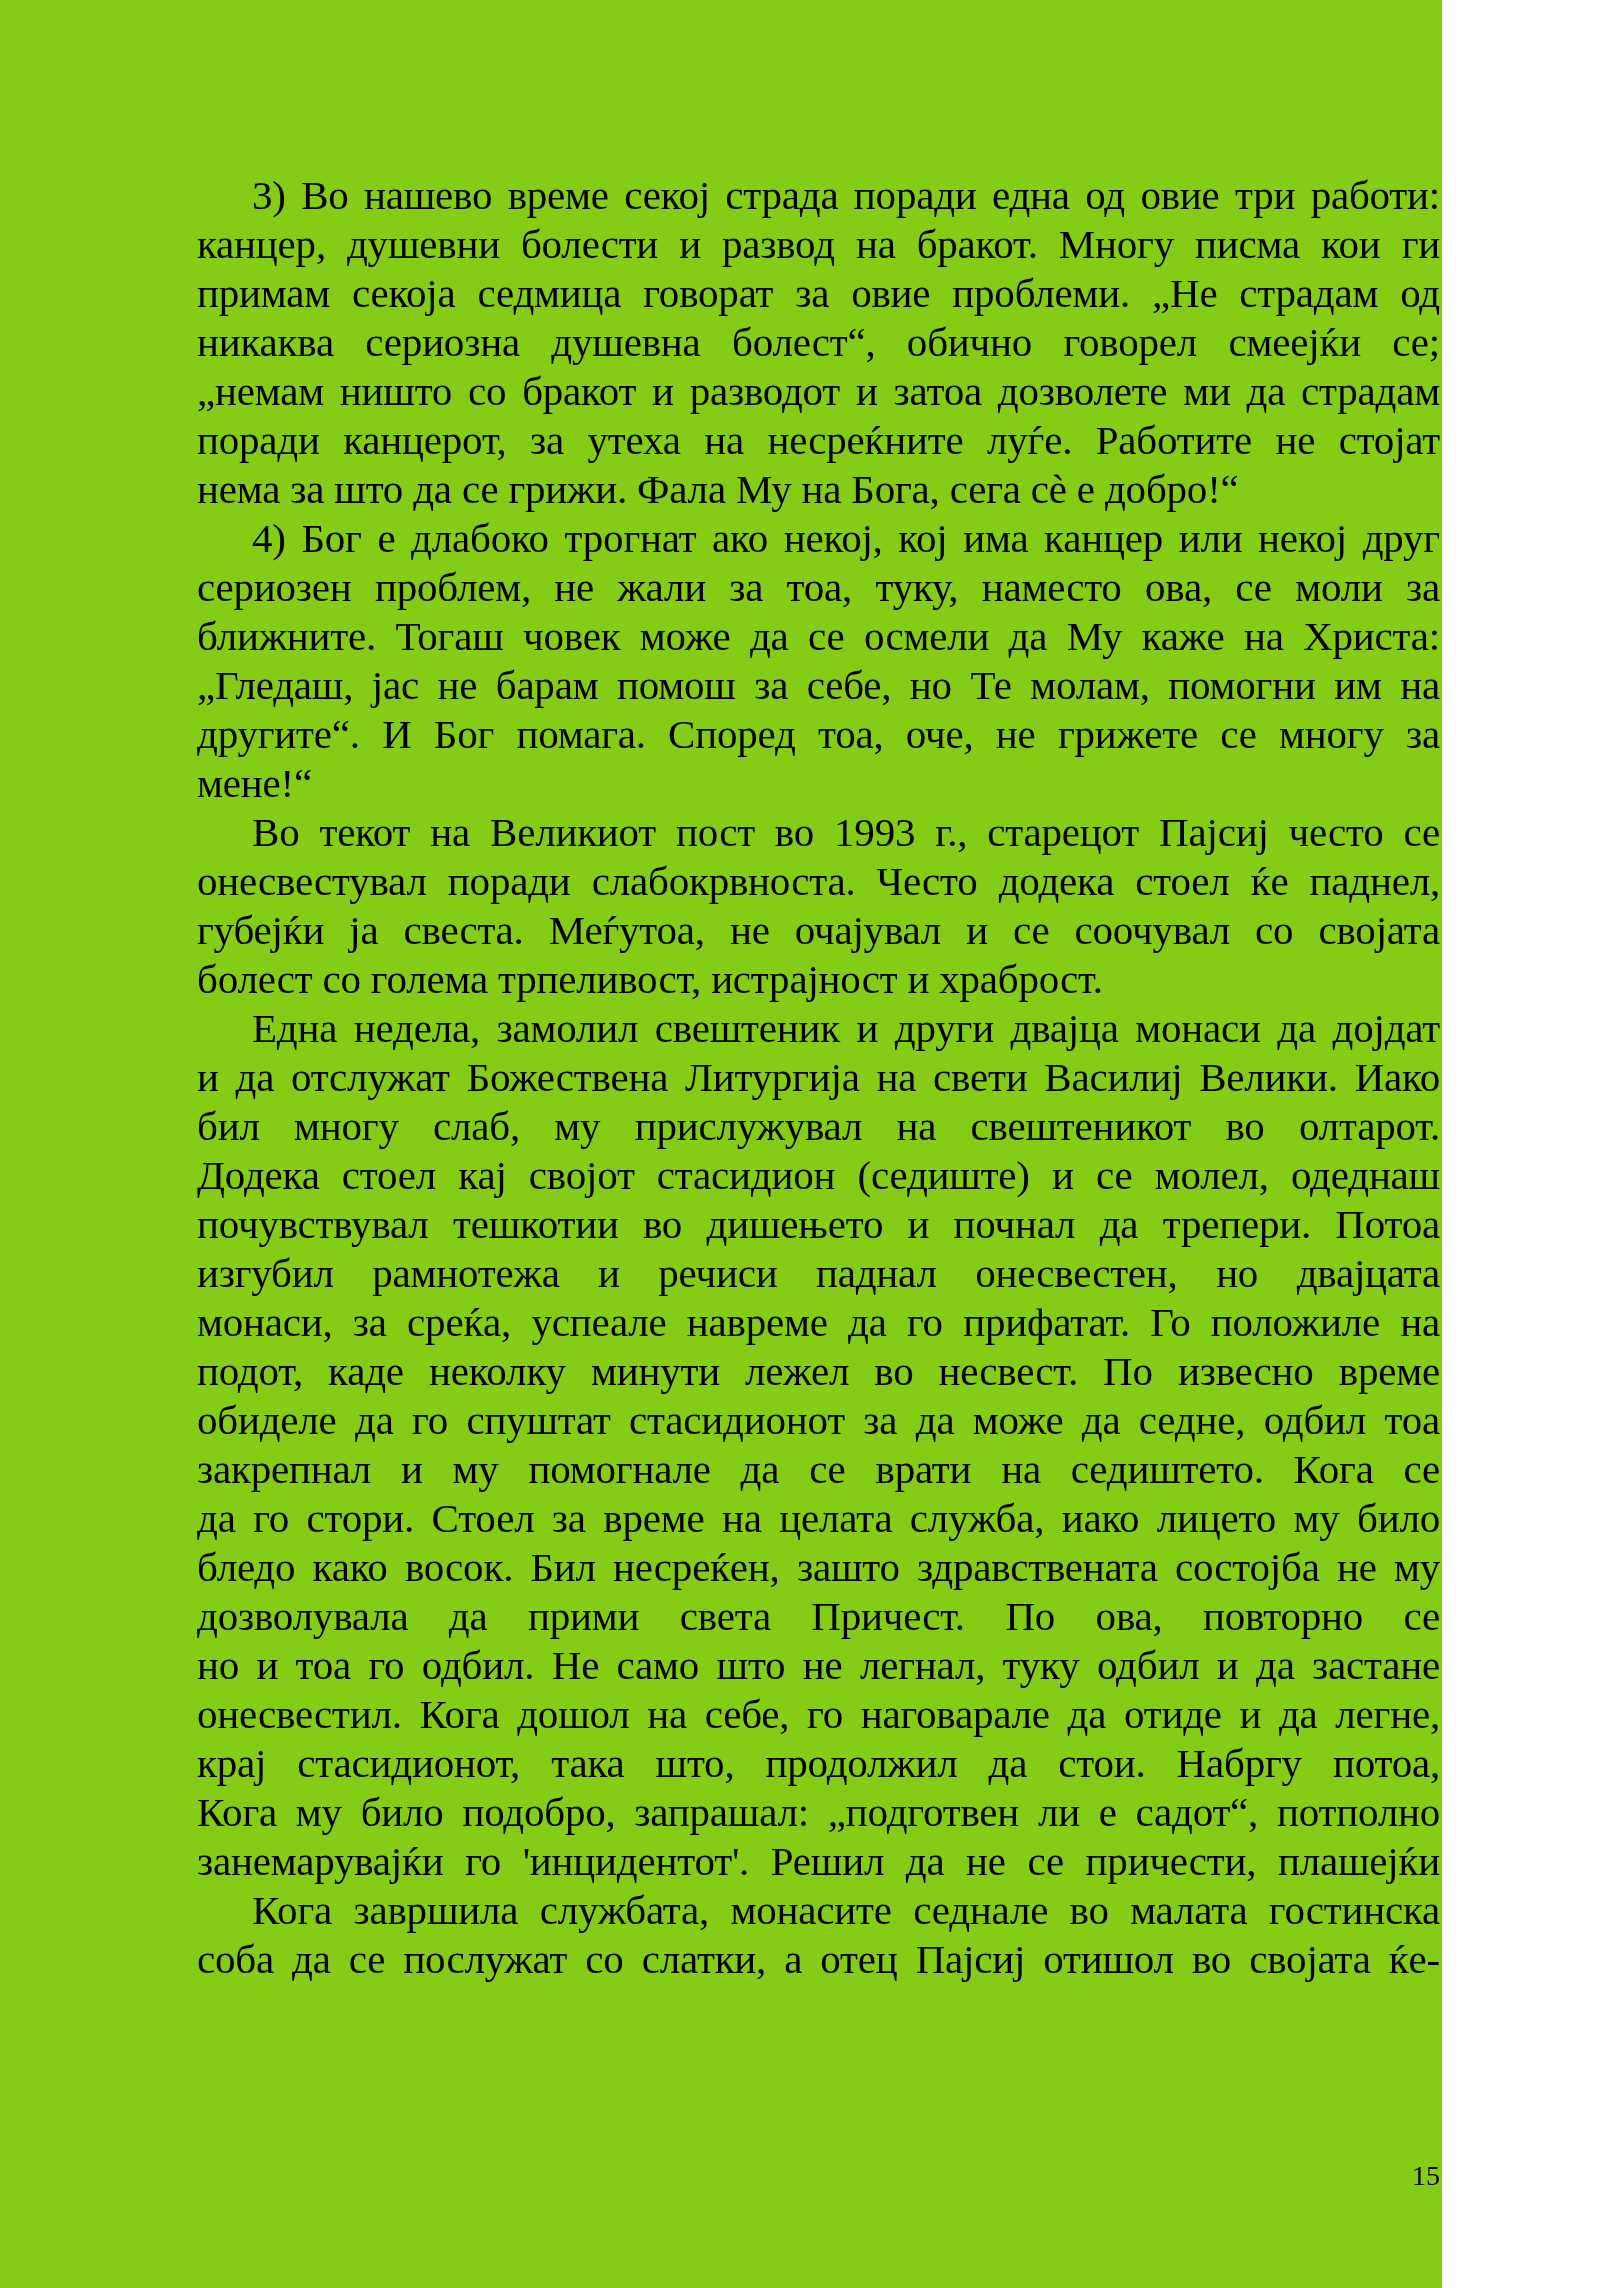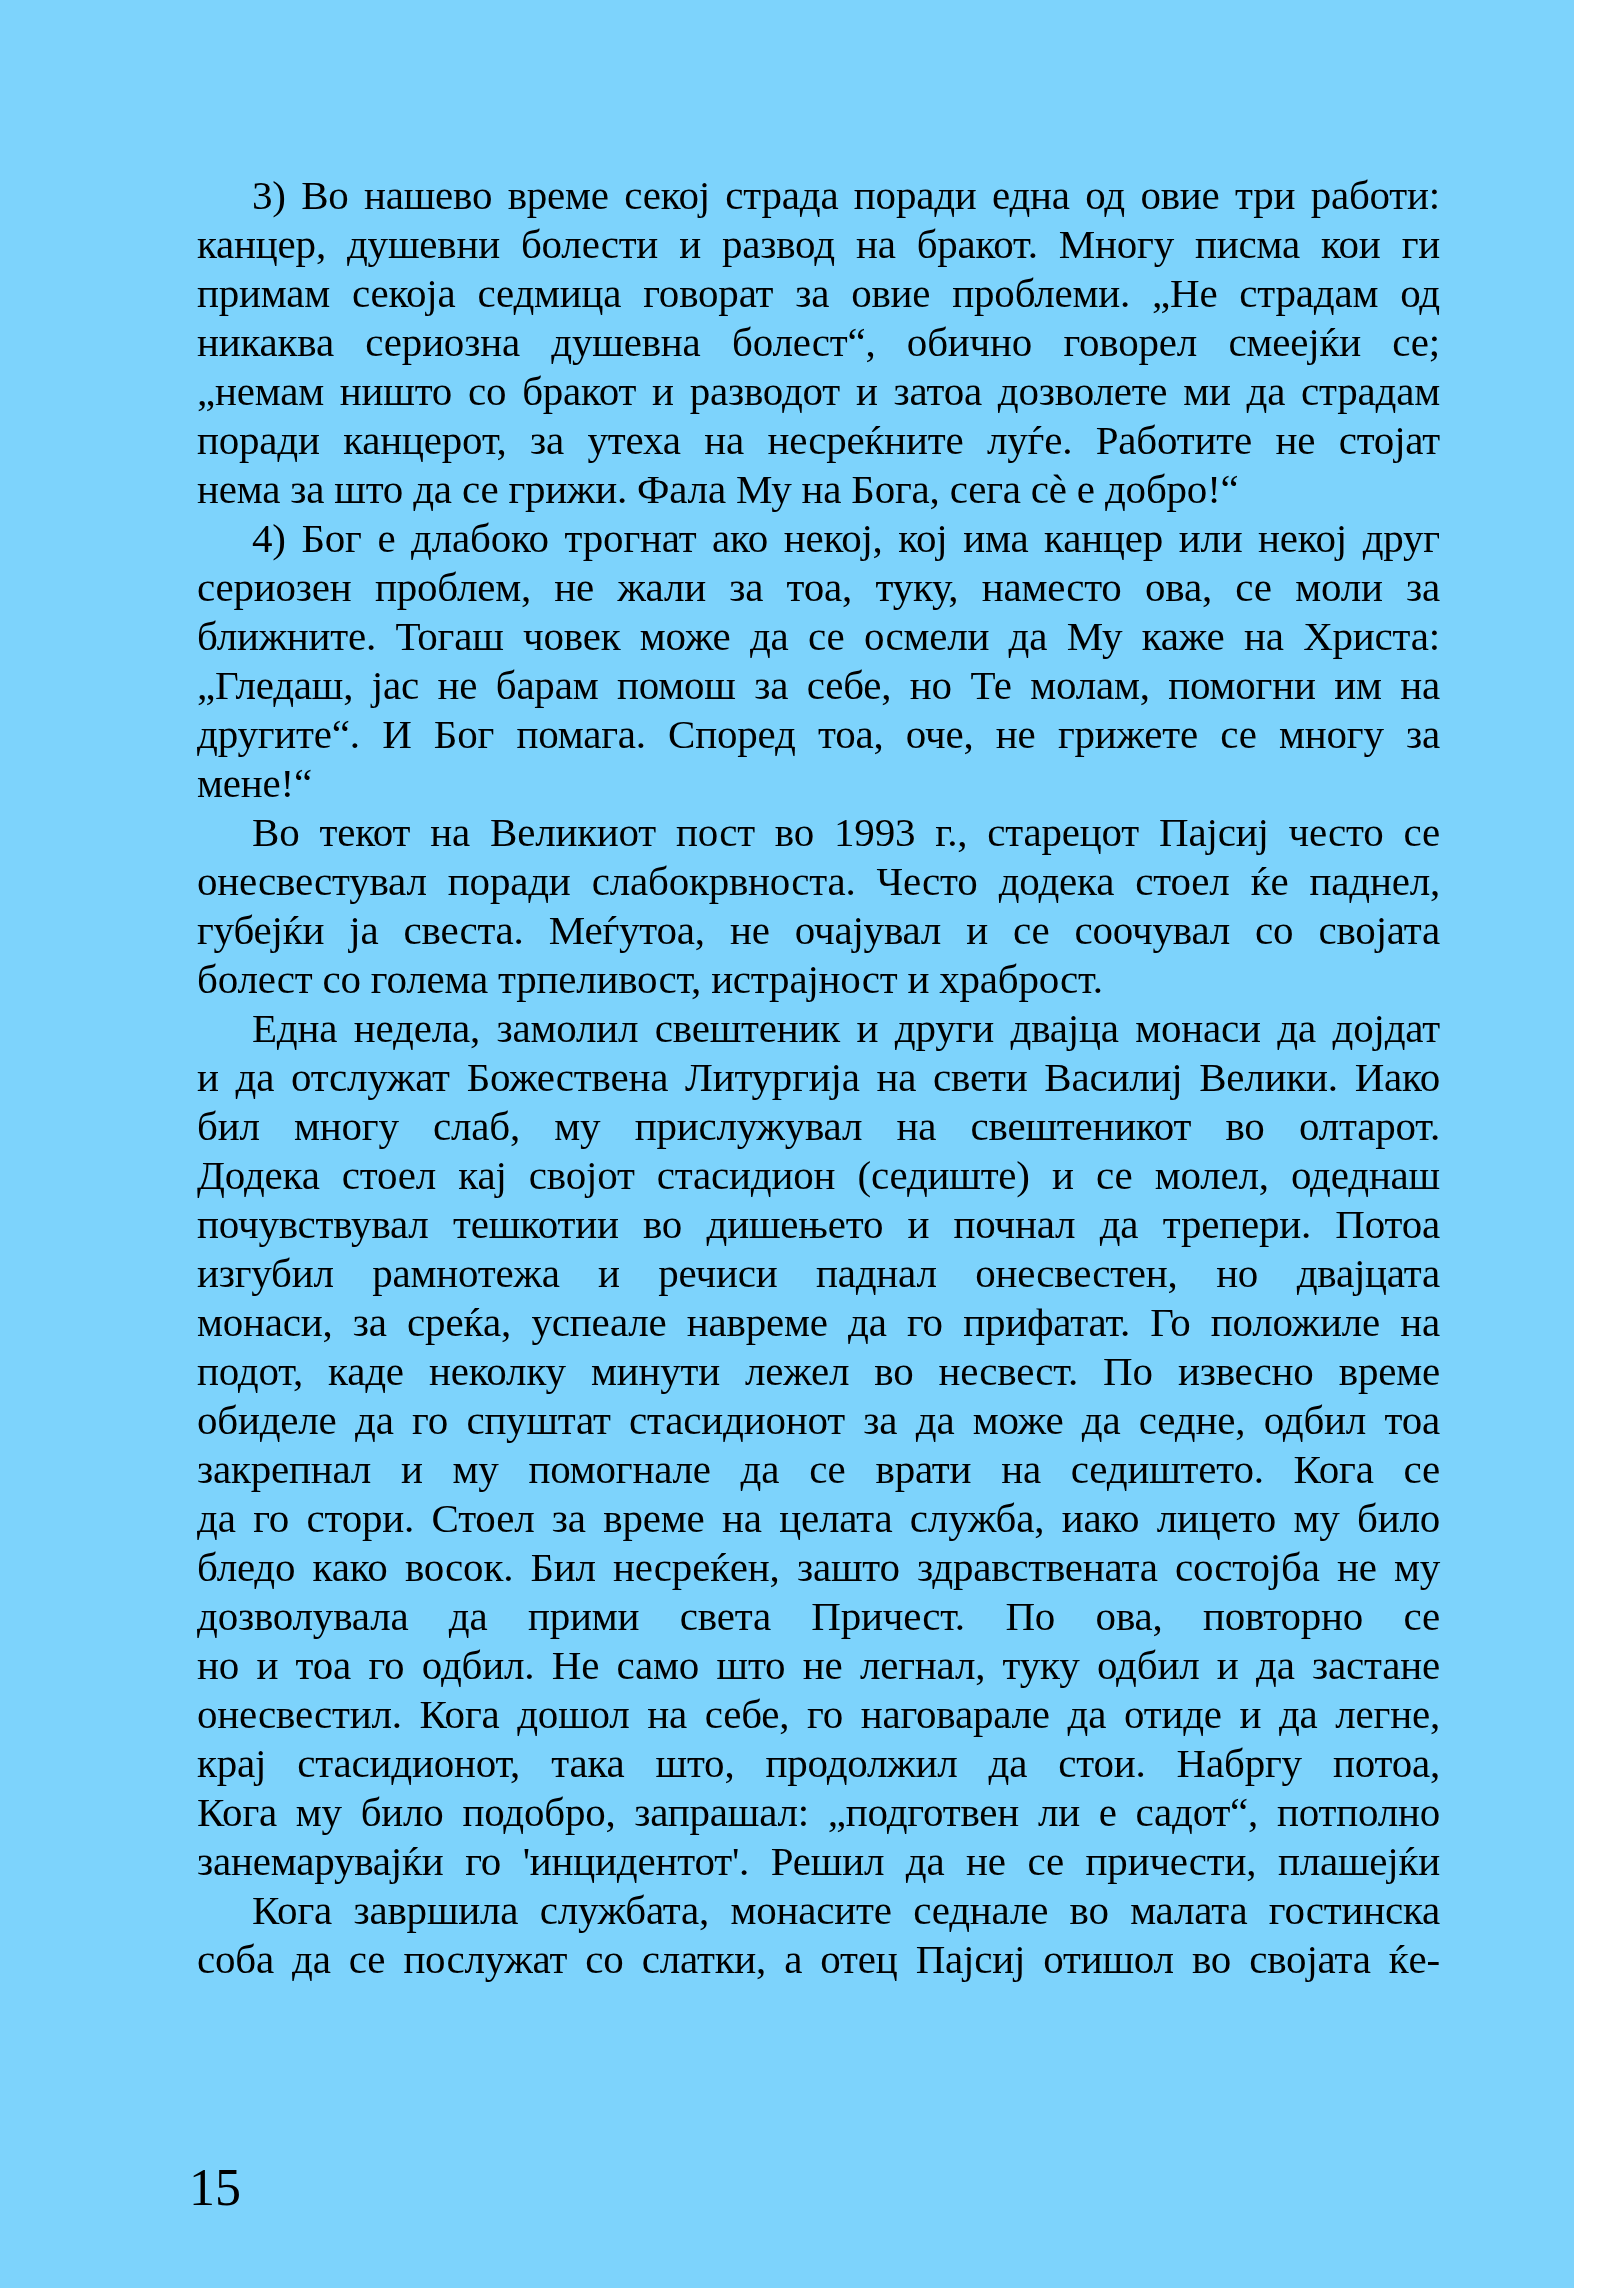--- a/index.html
+++ b/index.html
@@ -2,23 +2,23 @@
 <html><head>
 <meta charset="utf-8">
 <style>
   html, body {
     margin: 0;
     padding: 0;
     background: #ffffff;
   }
   .page {
     position: relative;
-    width: 1574px;
+    width: 1442px;
     height: 2288px;
-    background: #7dd3fc;
+    background: #84cc16;
     overflow: hidden;
     font-family: "Liberation Serif", "DejaVu Serif", serif;
     color: #000000;
   }
   .text-block {
     position: absolute;
     left: 197px;
     top: 171px;
     width: 1243px;
   }
@@ -34,24 +34,24 @@
   }
   .line.indent {
     text-indent: 55px;
   }
   .line.endpara {
     text-align-last: left;
   }
   .page-number {
     position: absolute;
     top: 2162px;
-    left: 189px;
+    left: 197px;
     width: 1243px;
-    text-align: left;
-    font-size: 52px;
+    text-align: right;
+    font-size: 28px;
     line-height: 1;
   }
 </style>
 </head>
 <body>
 
 <div class="page">
   <div class="text-block" id="text-block">
       <div class="line indent">3) Во нашево време секој страда поради една од овие три работи:</div>
       <div class="line">канцер, душевни болести и развод на бракот. Многу писма кои ги</div>

